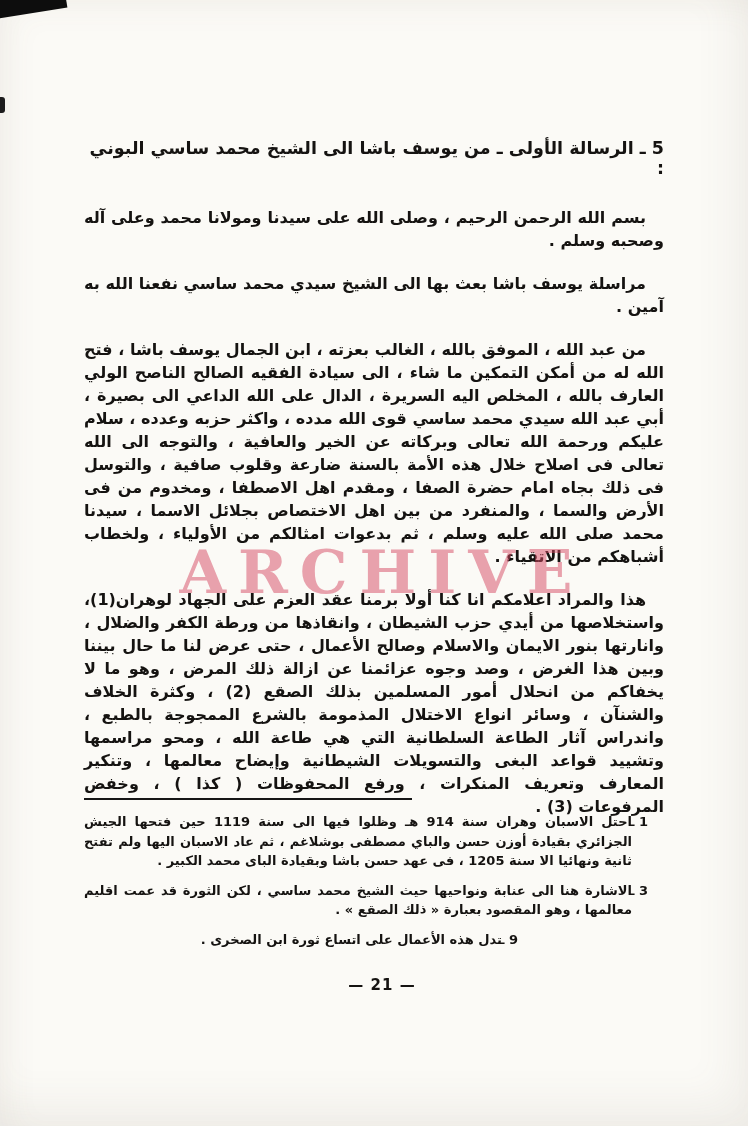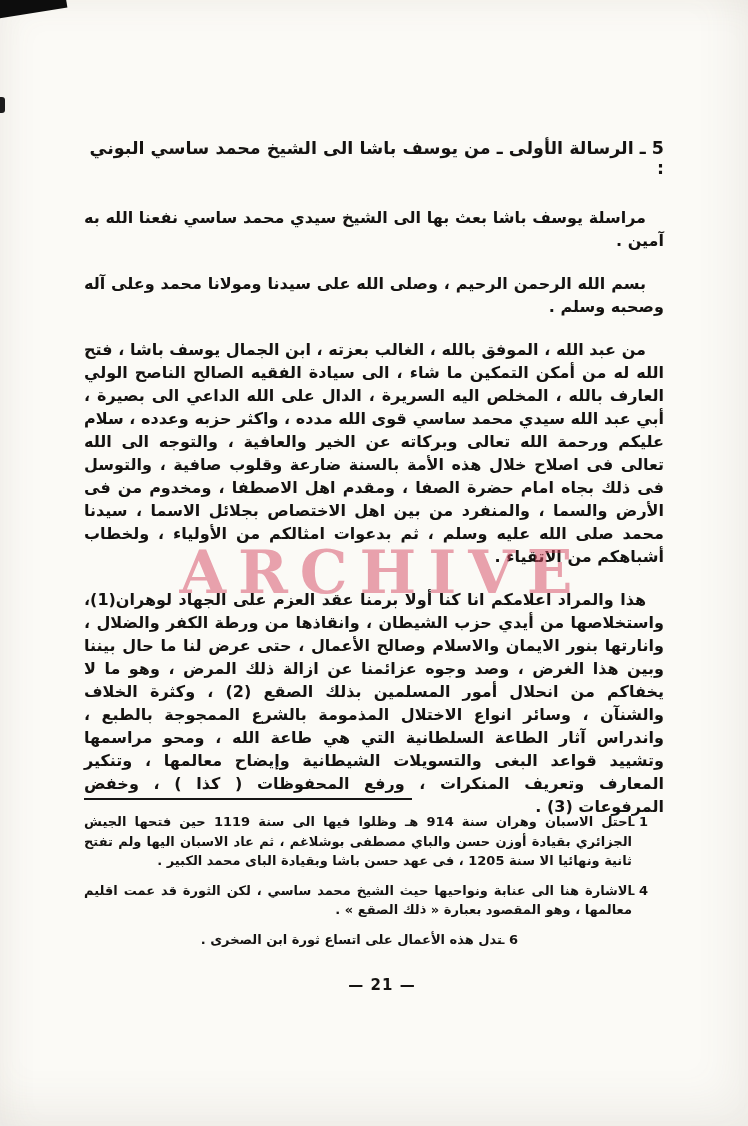--- a/index.html
+++ b/index.html
@@ -112,39 +112,39 @@
 </head>
 <body>
 
 <div class="page">
 
   <div class="artifact-corner"></div>
   <div class="artifact-speck"></div>
 
   <div class="column">
     <h2 class="heading">5 ـ الرسالة الأولى ـ من يوسف باشا الى الشيخ محمد ساسي البوني :</h2>
+    <p class="para">بسم الله الرحمن الرحيم ، وصلى الله على سيدنا ومولانا محمد وعلى آله وصحبه وسلم .</p>
     <p class="para">مراسلة يوسف باشا بعث بها الى الشيخ سيدي محمد ساسي نفعنا الله به آمين .</p>
-    <p class="para">بسم الله الرحمن الرحيم ، وصلى الله على سيدنا ومولانا محمد وعلى آله وصحبه وسلم .</p>
     <p class="para">من عبد الله ، الموفق بالله ، الغالب بعزته ، ابن الجمال يوسف باشا ، فتح الله له من أمكن التمكين ما شاء ، الى سيادة الفقيه الصالح الناصح الولي العارف بالله ، المخلص اليه السريرة ، الدال على الله الداعي الى بصيرة ، أبي عبد الله سيدي محمد ساسي قوى الله مدده ، واكثر حزبه وعدده ، سلام عليكم ورحمة الله تعالى وبركاته عن الخير والعافية ، والتوجه الى الله تعالى فى اصلاح خلال هذه الأمة بالسنة ضارعة وقلوب صافية ، والتوسل فى ذلك بجاه امام حضرة الصفا ، ومقدم اهل الاصطفا ، ومخدوم من فى الأرض والسما ، والمنفرد من بين اهل الاختصاص بجلائل الاسما ، سيدنا محمد صلى الله عليه وسلم ، ثم بدعوات امثالكم من الأولياء ، ولخطاب أشباهكم من الاتقياء .</p>
     <p class="para">هذا والمراد اعلامكم انا كنا أولا برمنا عقد العزم على الجهاد لوهران(1)، واستخلاصها من أيدي حزب الشيطان ، وانقاذها من ورطة الكفر والضلال ، وانارتها بنور الايمان والاسلام وصالح الأعمال ، حتى عرض لنا ما حال بيننا وبين هذا الغرض ، وصد وجوه عزائمنا عن ازالة ذلك المرض ، وهو ما لا يخفاكم من انحلال أمور المسلمين بذلك الصقع (2) ، وكثرة الخلاف والشنآن ، وسائر انواع الاختلال المذمومة بالشرع الممجوجة بالطبع ، واندراس آثار الطاعة السلطانية التي هي طاعة الله ، ومحو مراسمها وتشييد قواعد البغى والتسويلات الشيطانية وإيضاح معالمها ، وتنكير المعارف وتعريف المنكرات ، ورفع المحفوظات ( كذا ) ، وخفض المرفوعات (3) .</p>
   </div>
 
   <div class="footnote-rule"></div>
 
   <div class="footnotes">
     <div class="footnote">
       <span class="fn-marker">1 ـ</span>
       <span class="fn-text">احتل الاسبان وهران سنة 914 هـ وظلوا فيها الى سنة 1119 حين فتحها الجيش الجزائري بقيادة أوزن حسن والباي مصطفى بوشلاغم ، ثم عاد الاسبان اليها ولم تفتح ثانية ونهائيا الا سنة 1205 ، فى عهد حسن باشا وبقيادة الباى محمد الكبير .</span>
     </div>
     <div class="footnote">
-      <span class="fn-marker">4 ـ</span>
+      <span class="fn-marker">3 ـ</span>
       <span class="fn-text">الاشارة هنا الى عنابة ونواحيها حيث الشيخ محمد ساسي ، لكن الثورة قد عمت اقليم معالمها ، وهو المقصود بعبارة « ذلك الصقع » .</span>
     </div>
     <div class="footnote fn-indent">
-      <span class="fn-marker">6 ـ</span>
+      <span class="fn-marker">9 ـ</span>
       <span class="fn-text">تدل هذه الأعمال على اتساع ثورة ابن الصخرى .</span>
     </div>
   </div>
 
   <div class="page-number">— 21 —</div>
 
   <div class="watermark">
     <div class="wm-text">ARCHIVE</div>
   </div>
 

